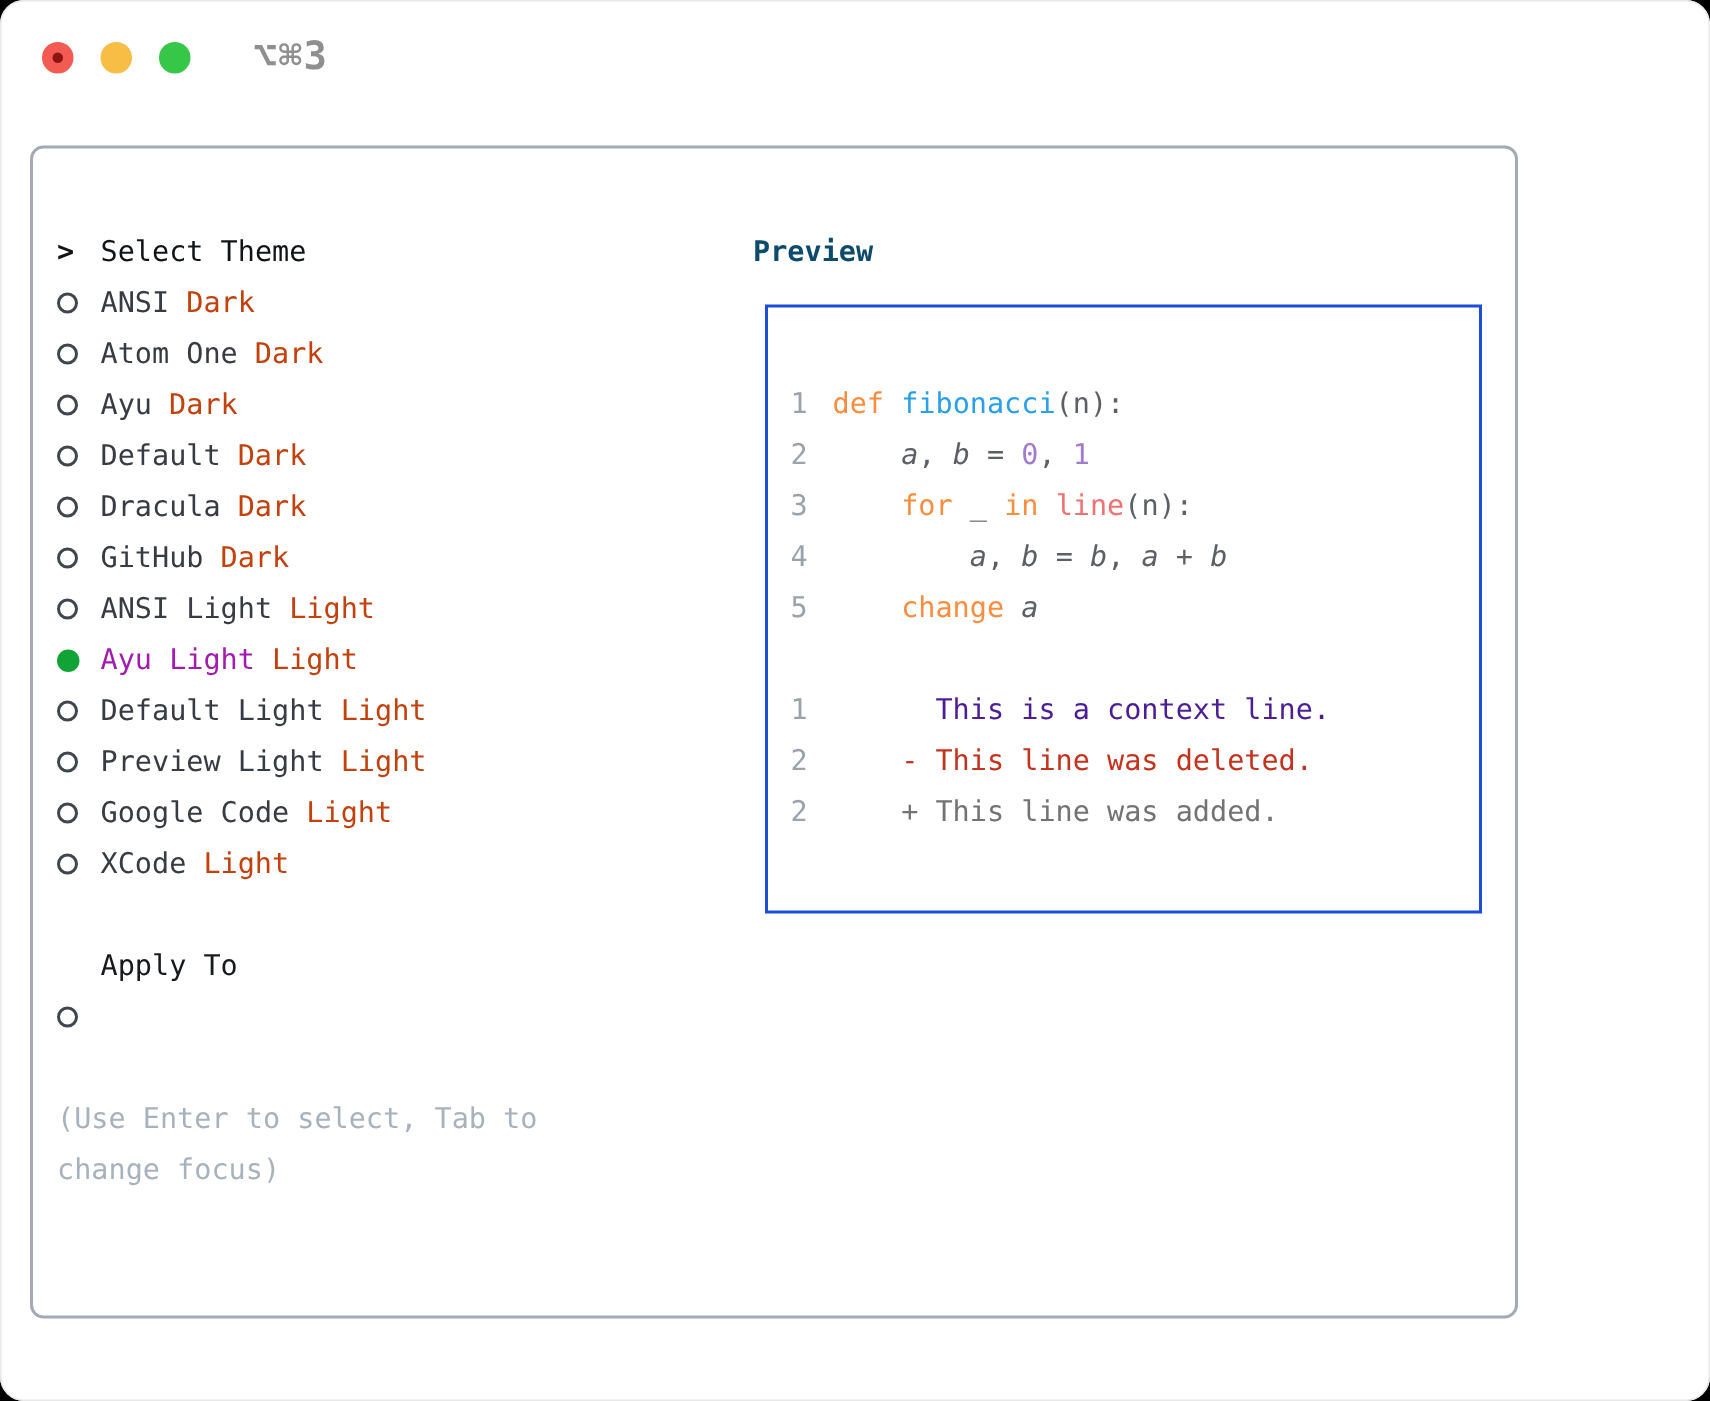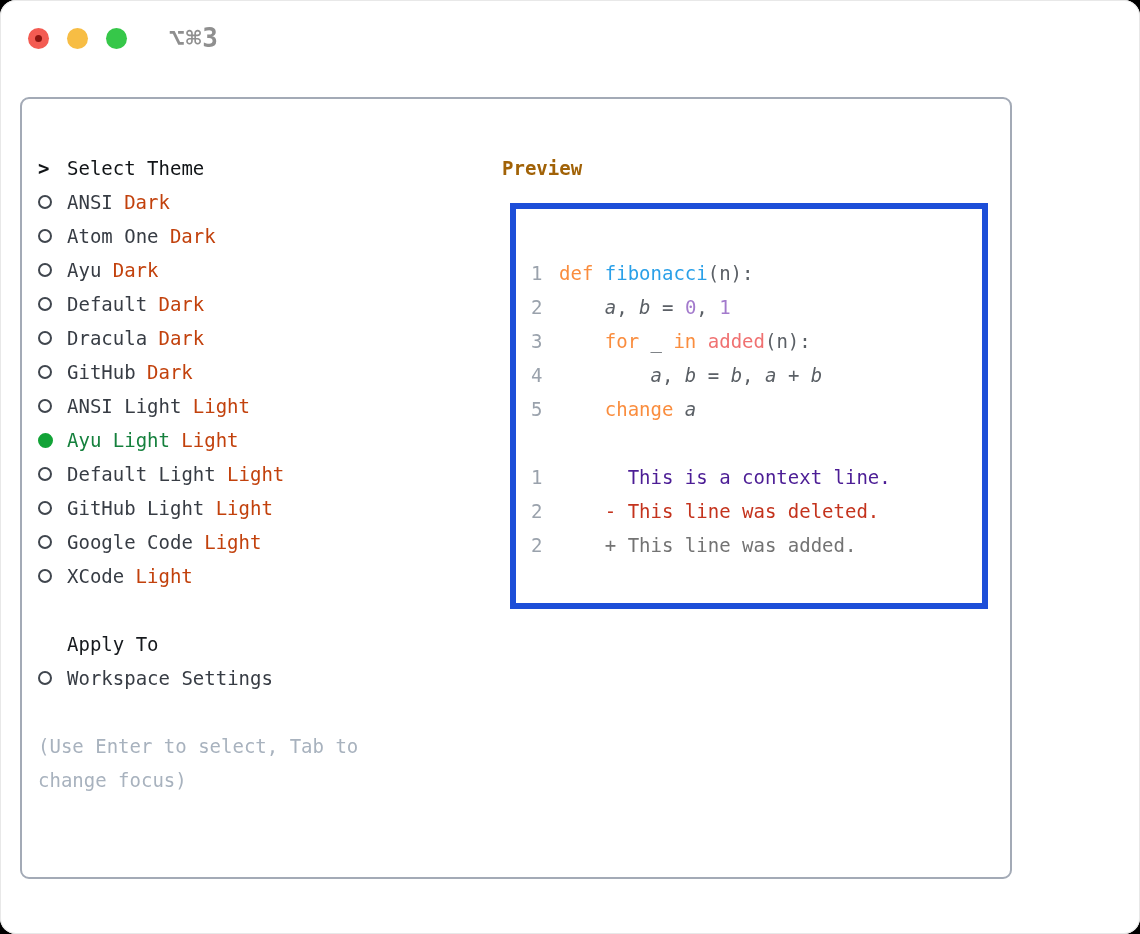--- a/index.html
+++ b/index.html
@@ -38,31 +38,31 @@
               font-size:19px; }
   .row { display:flex; align-items:center; height:34px; white-space:pre; }
   .marker { width:29px; flex:none; display:flex; align-items:center; }
   .caret { color:#111417; font-weight:bold; font-size:19px; }
   .radio { width:14px; height:14px; border:2px solid #40464e; border-radius:50%; }
   .radio.on { background:#12a337; border-color:#12a337; width:15px; height:15px; }
   .hdr-label { color:#111417; font-weight:normal; }
   .sub-hdr   { color:#16191d; }
   .t-name { color:#373c44; }
   .t-variant { color:#c2410c; margin-left:11.4px; }
-  .row.selected .t-name { color:#15803d; }
+  .row.selected .t-name { color:#a21caf; }
   .spacer { height:34px; }
   .hint { color:#a8b2be; line-height:34px; white-space:pre; }
   
   .preview-heading {
     position:absolute; left:480px; top:52px; height:34px; line-height:34px;
-    color:#a16207; font-weight:bold; font-size:19px;text-align:center;
+    color:#0c4a6e; font-weight:bold; font-size:19px;text-align:center;
   }
   .preview-box {
     position:absolute; left:488px; top:104px; width:478px; height:406px;
-    border:6px solid #1d4ed8; background:#fff; padding:47px 10px 0 15px;
+    border:2px solid #1d4ed8; background:#fff; padding:47px 10px 0 15px;
   }
   .pline { height:34px; line-height:34px; font-size:19px; white-space:pre; }
   .ln { display:inline-block; width:28px; color:#9aa2ac; }
   .tok-keyword  { color:#fa8d3e; }
   .tok-function { color:#2aa0e8; }
   .tok-builtin  { color:#f07171; }
   .tok-number   { color:#a37acc; }
   .tok-plain    { color:#5b6066; }
   .tok-variable { color:#5b6066; font-style:italic; }
   .tok-context  { color:#4c1d95; }
@@ -96,49 +96,49 @@
       <div id="theme-list">
           <div class="row theme-row"><span class="marker"><span class="radio"></span></span><span class="t-name">ANSI</span><span class="t-variant">Dark</span></div>
           <div class="row theme-row"><span class="marker"><span class="radio"></span></span><span class="t-name">Atom One</span><span class="t-variant">Dark</span></div>
           <div class="row theme-row"><span class="marker"><span class="radio"></span></span><span class="t-name">Ayu</span><span class="t-variant">Dark</span></div>
           <div class="row theme-row"><span class="marker"><span class="radio"></span></span><span class="t-name">Default</span><span class="t-variant">Dark</span></div>
           <div class="row theme-row"><span class="marker"><span class="radio"></span></span><span class="t-name">Dracula</span><span class="t-variant">Dark</span></div>
           <div class="row theme-row"><span class="marker"><span class="radio"></span></span><span class="t-name">GitHub</span><span class="t-variant">Dark</span></div>
           <div class="row theme-row"><span class="marker"><span class="radio"></span></span><span class="t-name">ANSI Light</span><span class="t-variant">Light</span></div>
           <div class="row theme-row selected"><span class="marker"><span class="radio on"></span></span><span class="t-name">Ayu Light</span><span class="t-variant">Light</span></div>
           <div class="row theme-row"><span class="marker"><span class="radio"></span></span><span class="t-name">Default Light</span><span class="t-variant">Light</span></div>
-          <div class="row theme-row"><span class="marker"><span class="radio"></span></span><span class="t-name">GitHub Light</span><span class="t-variant">Light</span></div>
+          <div class="row theme-row"><span class="marker"><span class="radio"></span></span><span class="t-name">Preview Light</span><span class="t-variant">Light</span></div>
           <div class="row theme-row"><span class="marker"><span class="radio"></span></span><span class="t-name">Google Code</span><span class="t-variant">Light</span></div>
           <div class="row theme-row"><span class="marker"><span class="radio"></span></span><span class="t-name">XCode</span><span class="t-variant">Light</span></div>
         </div>
 
       <div class="spacer"></div>
 
       <div class="row">
         <span class="marker"></span>
         <span class="sub-hdr">Apply To</span>
       </div>
 
       <div id="apply-list">
-          <div class="row apply-row"><span class="marker"><span class="radio"></span></span><span class="t-name">Workspace Settings</span></div>
+          <div class="row apply-row"><span class="marker"><span class="radio"></span></span></div>
         </div>
 
       <div class="spacer"></div>
 
       <div class="hint">(Use Enter to select, Tab to</div>
       <div class="hint">change focus)</div>
     </div>
 
     <div class="preview-heading">Preview</div>
 
     <div class="preview-box">
       <div id="preview-lines">
           <div class="pline"><span class="ln">1</span><span class="tok-keyword">def</span><span class="tok-plain"> </span><span class="tok-function">fibonacci</span><span class="tok-plain">(n):</span></div>
           <div class="pline"><span class="ln">2</span><span class="tok-plain">    </span><span class="tok-variable">a</span><span class="tok-plain">, </span><span class="tok-variable">b</span><span class="tok-plain"> = </span><span class="tok-number">0</span><span class="tok-plain">, </span><span class="tok-number">1</span></div>
-          <div class="pline"><span class="ln">3</span><span class="tok-plain">    </span><span class="tok-keyword">for</span><span class="tok-plain"> _ </span><span class="tok-keyword">in</span><span class="tok-plain"> </span><span class="tok-builtin">added</span><span class="tok-plain">(n):</span></div>
+          <div class="pline"><span class="ln">3</span><span class="tok-plain">    </span><span class="tok-keyword">for</span><span class="tok-plain"> _ </span><span class="tok-keyword">in</span><span class="tok-plain"> </span><span class="tok-builtin">line</span><span class="tok-plain">(n):</span></div>
           <div class="pline"><span class="ln">4</span><span class="tok-plain">        </span><span class="tok-variable">a</span><span class="tok-plain">, </span><span class="tok-variable">b</span><span class="tok-plain"> = </span><span class="tok-variable">b</span><span class="tok-plain">, </span><span class="tok-variable">a</span><span class="tok-plain"> + </span><span class="tok-variable">b</span></div>
           <div class="pline"><span class="ln">5</span><span class="tok-plain">    </span><span class="tok-keyword">change</span><span class="tok-plain"> </span><span class="tok-variable">a</span></div>
           <div class="pline"><span class="ln"></span></div>
           <div class="pline"><span class="ln">1</span><span class="tok-context">      This is a context line.</span></div>
           <div class="pline"><span class="ln">2</span><span class="tok-deleted">    - This line was deleted.</span></div>
           <div class="pline"><span class="ln">2</span><span class="tok-added">    + This line was added.</span></div>
         </div>
     </div>
 
   </div>

